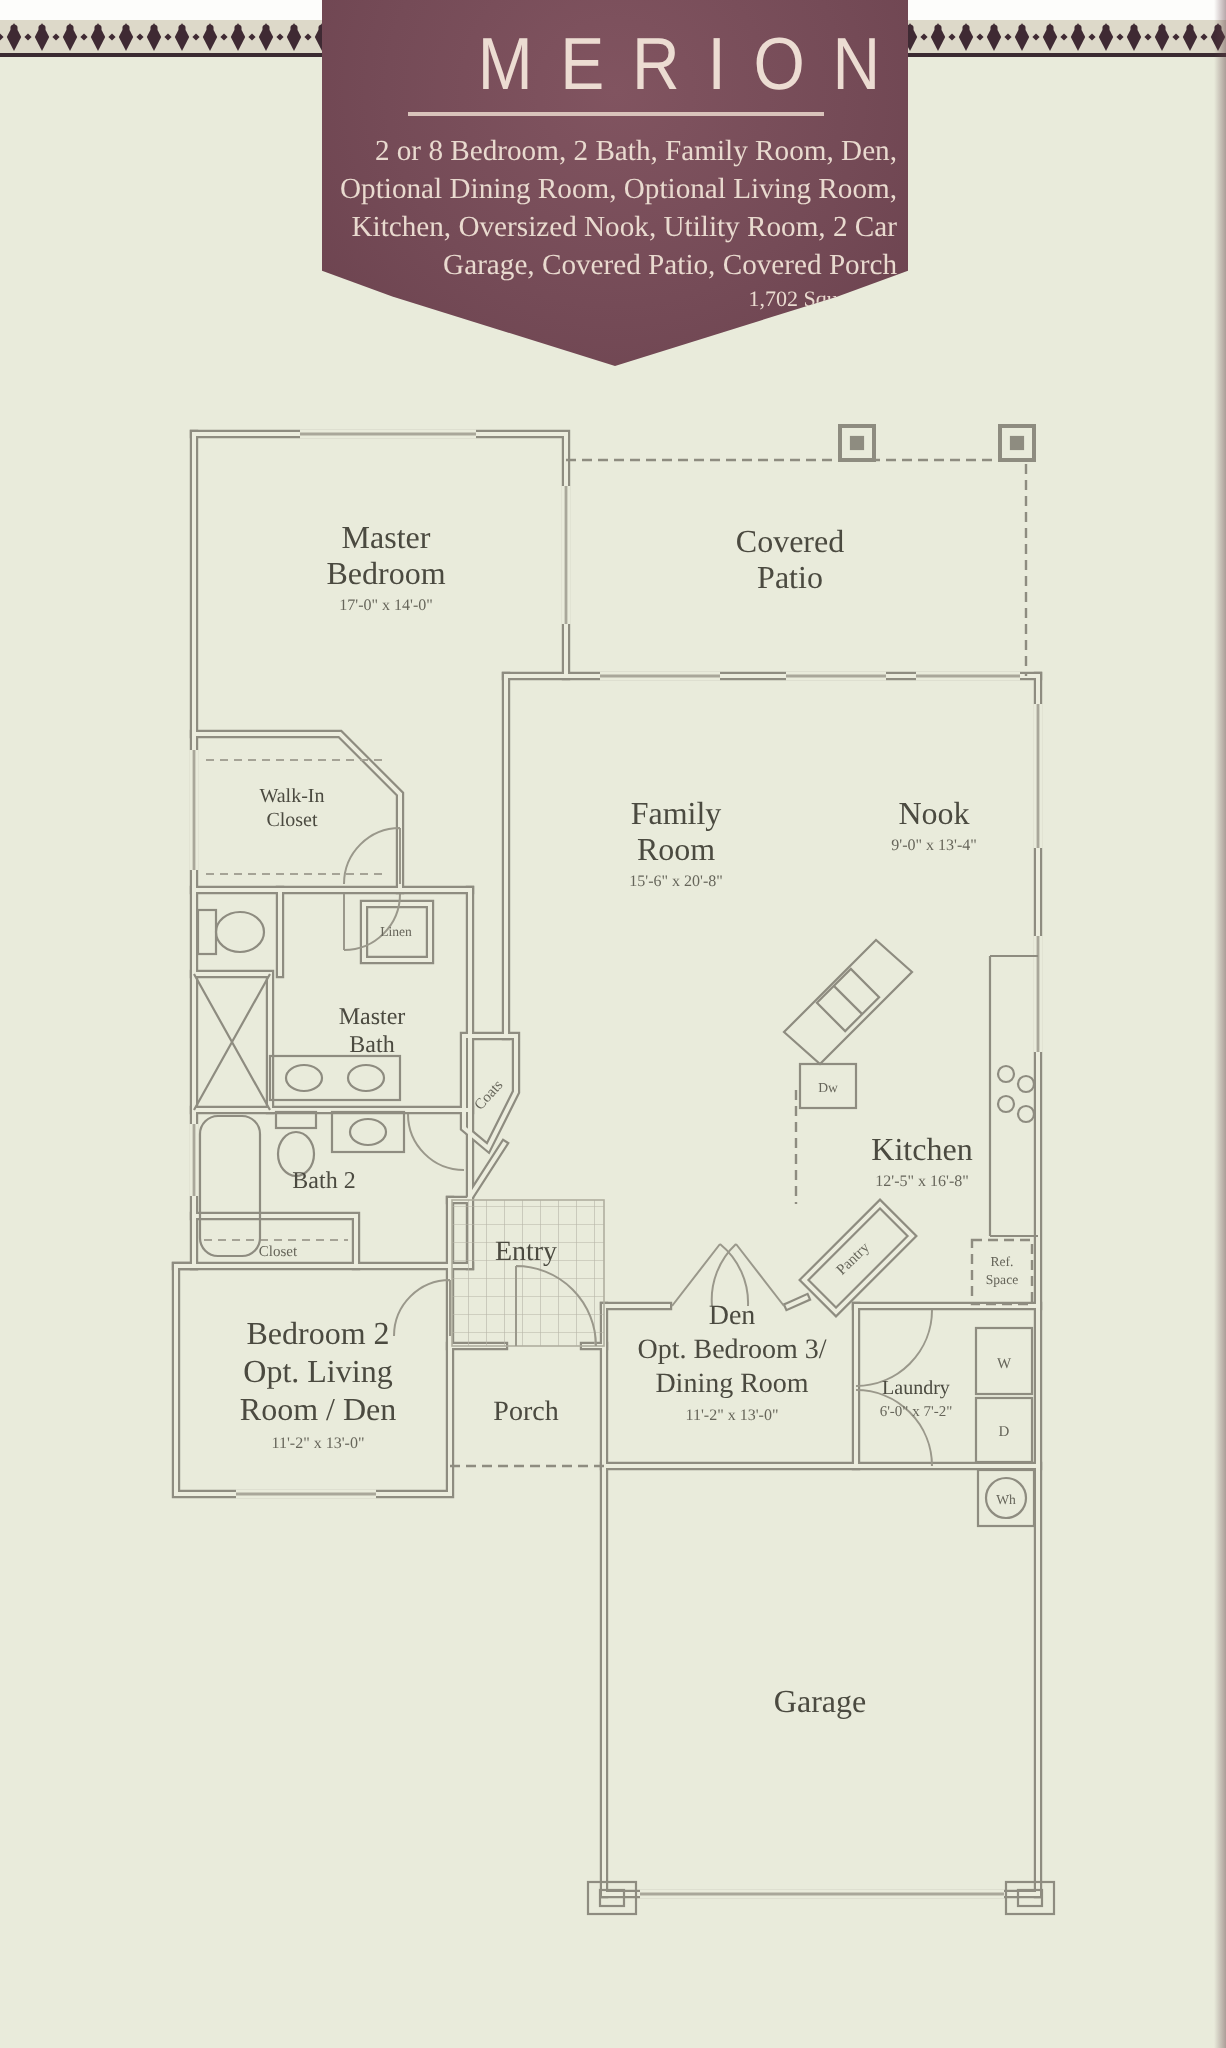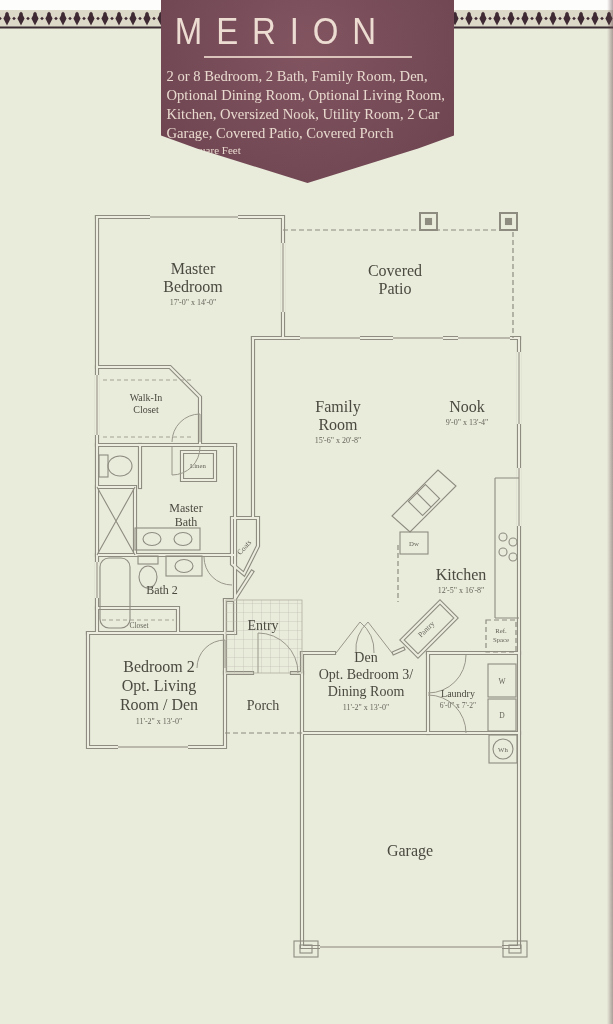--- a/index.html
+++ b/index.html
@@ -6,21 +6,21 @@
   body{width:613px;height:1024px;background:#ffffff;font-family:"Liberation Serif",serif;}
   .page{position:relative;width:613px;height:1024px;background:#e9ebdb;overflow:hidden;}
   .top-white{position:absolute;left:0;top:0;width:613px;height:11px;background:#fdfdfb;}
   .border-band{position:absolute;left:0;top:10px;width:613px;height:20px;}
   .edge-shadow{position:absolute;right:0;top:0;width:6px;height:1024px;
     background:linear-gradient(to left, rgba(96,62,70,.45), rgba(96,62,70,0));}
   
   .banner{position:absolute;left:161px;top:0;width:293px;height:183px;z-index:5;
     background:radial-gradient(ellipse at 50% 25%, #815460 0%, #754b57 55%, #6b424e 100%);
     clip-path:polygon(0 0,100% 0,100% 74%,88% 81%,50% 100%,12% 81%,0 74%);
-    text-align:left;color:#eadbd1;}
+    text-align:right;color:#eadbd1;}
   .banner-title{margin-top:13px;font-family:"Liberation Sans",sans-serif;font-size:33px;
     font-weight:400;letter-spacing:.42em;text-indent:.42em;color:#ecdcd2;
     transform:scaleY(1.12);}
   .banner-rule{width:208px;height:2px;background:#d9c3bb;margin:5px auto 9px auto;}
   .banner-desc{margin:0 auto;width:282px;font-size:14.6px;line-height:1.3;color:#e9dacf;}
   .banner-sqft{margin:1px auto 0 auto;font-size:11px;color:#e9dacf;}
   
   .plan{position:absolute;left:0;top:0;width:613px;height:1024px;z-index:1;}
   .wallA{stroke:#8e8c80;stroke-width:4.2;fill:none;stroke-linecap:square;}
   .wallB{stroke:#ecedde;stroke-width:2;fill:none;stroke-linecap:square;}

